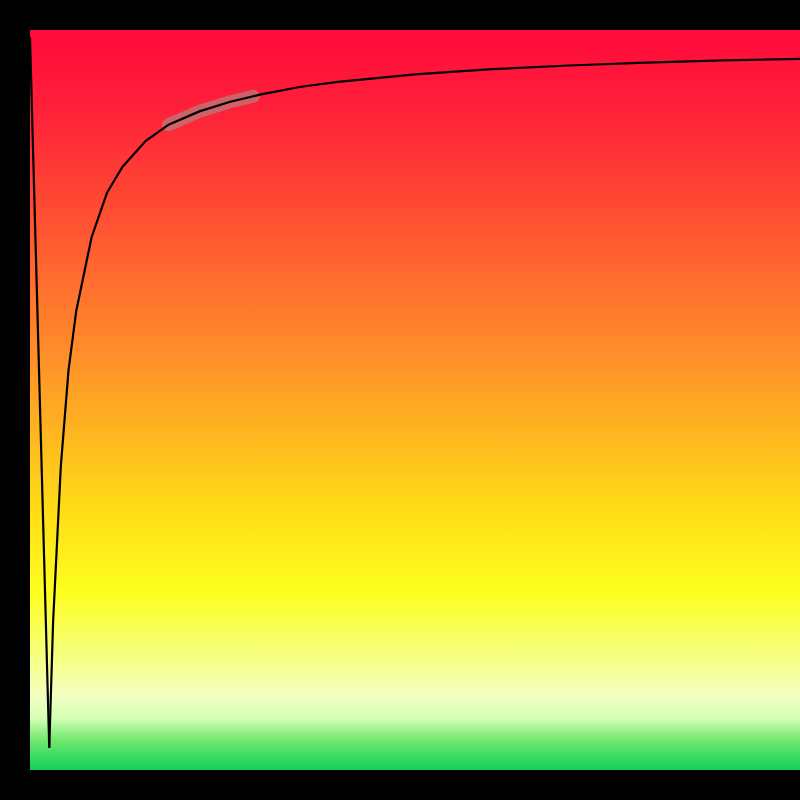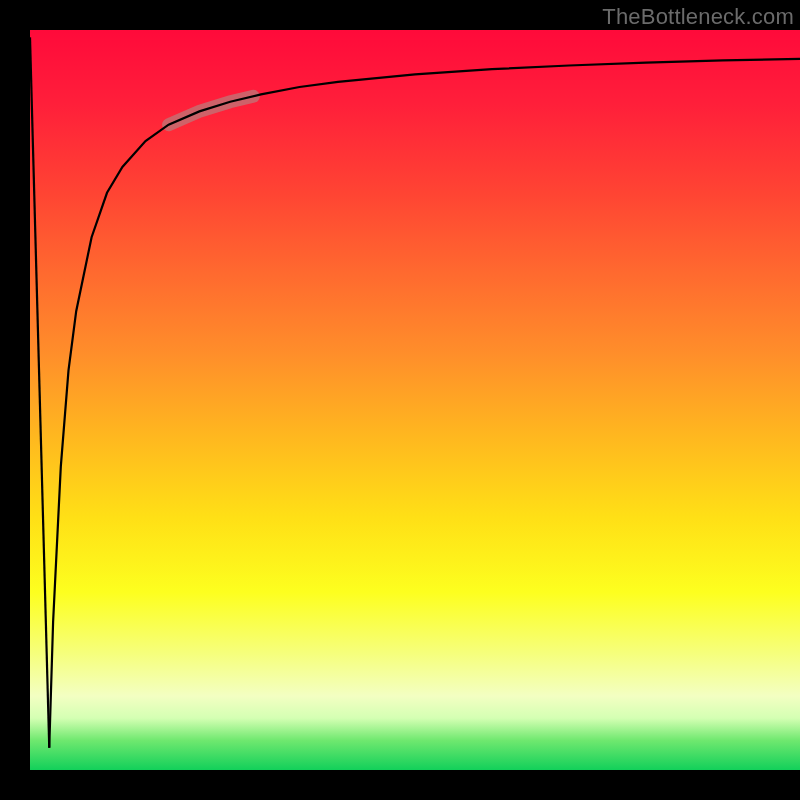--- a/index.html
+++ b/index.html
@@ -78,14 +78,13 @@
 <div class="frame">
 
   <div class="plot-area">
     <svg class="curve-svg" viewBox="0 0 770 740" preserveAspectRatio="none">
       <path id="highlight-path" class="highlight" d="M138.60 94.72 L169.40 81.40 L200.20 71.78 L223.30 66.23"></path>
       <path id="descent-path" class="curve" d="M0.00 7.40 L19.25 717.80"></path>
       <path id="curve-path" class="curve" d="M19.25 717.80 L23.10 592.00 L30.80 436.60 L38.50 340.40 L46.20 281.20 L61.60 207.20 L77.00 162.80 L92.40 136.90 L115.50 111.00 L138.60 94.72 L169.40 81.40 L200.20 71.78 L231.00 64.38 L269.50 56.98 L308.00 51.80 L385.00 44.40 L462.00 39.22 L539.00 35.52 L616.00 32.56 L693.00 30.34 L770.00 28.86"></path>
     </svg>
   </div>
 
-  <div class="watermark">TheBottleneck.com</div>
 </div>
 
 </body></html>

